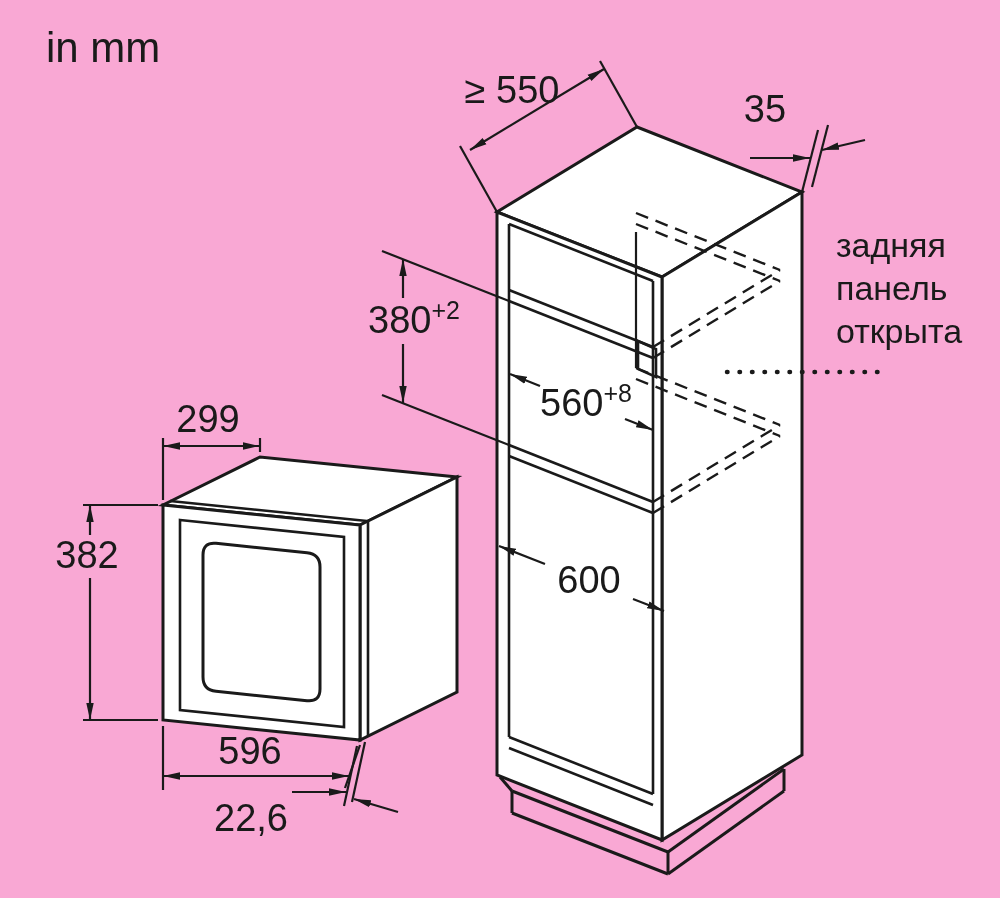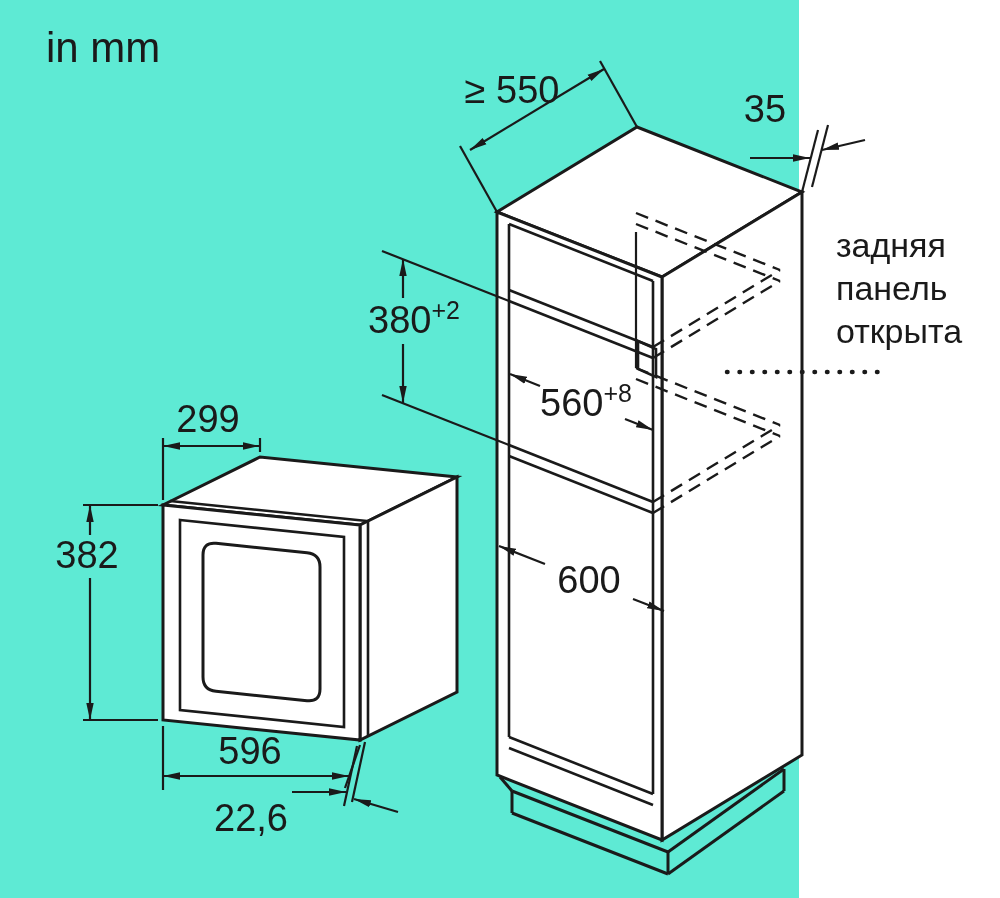--- a/index.html
+++ b/index.html
@@ -1,23 +1,23 @@
 <!DOCTYPE html>
 <html><head>
 <meta charset="utf-8">
 <style>
   html, body {
     margin: 0;
     padding: 0;
     background: #ffffff;
   }
   .stage {
-    width: 799px;
+    width: 1000px;
     height: 898px;
-    background: #5eead4;
+    background: #f9a8d4;
     position: relative;
     font-family: "Liberation Sans", sans-serif;
   }
   svg { display: block; }
   .obj  { stroke-width: 3;   fill: none; }
   .obj2 { stroke-width: 2.6; fill: none; }
   .dim  { stroke-width: 2.2; fill: none; }
   .hid  { stroke-width: 2.4; fill: none; stroke-dasharray: 13 8; }
   .face { fill: #ffffff; }
   .dots { stroke-width: 4.5; stroke-dasharray: 0.5 12; stroke-linecap: round; fill: none; }

